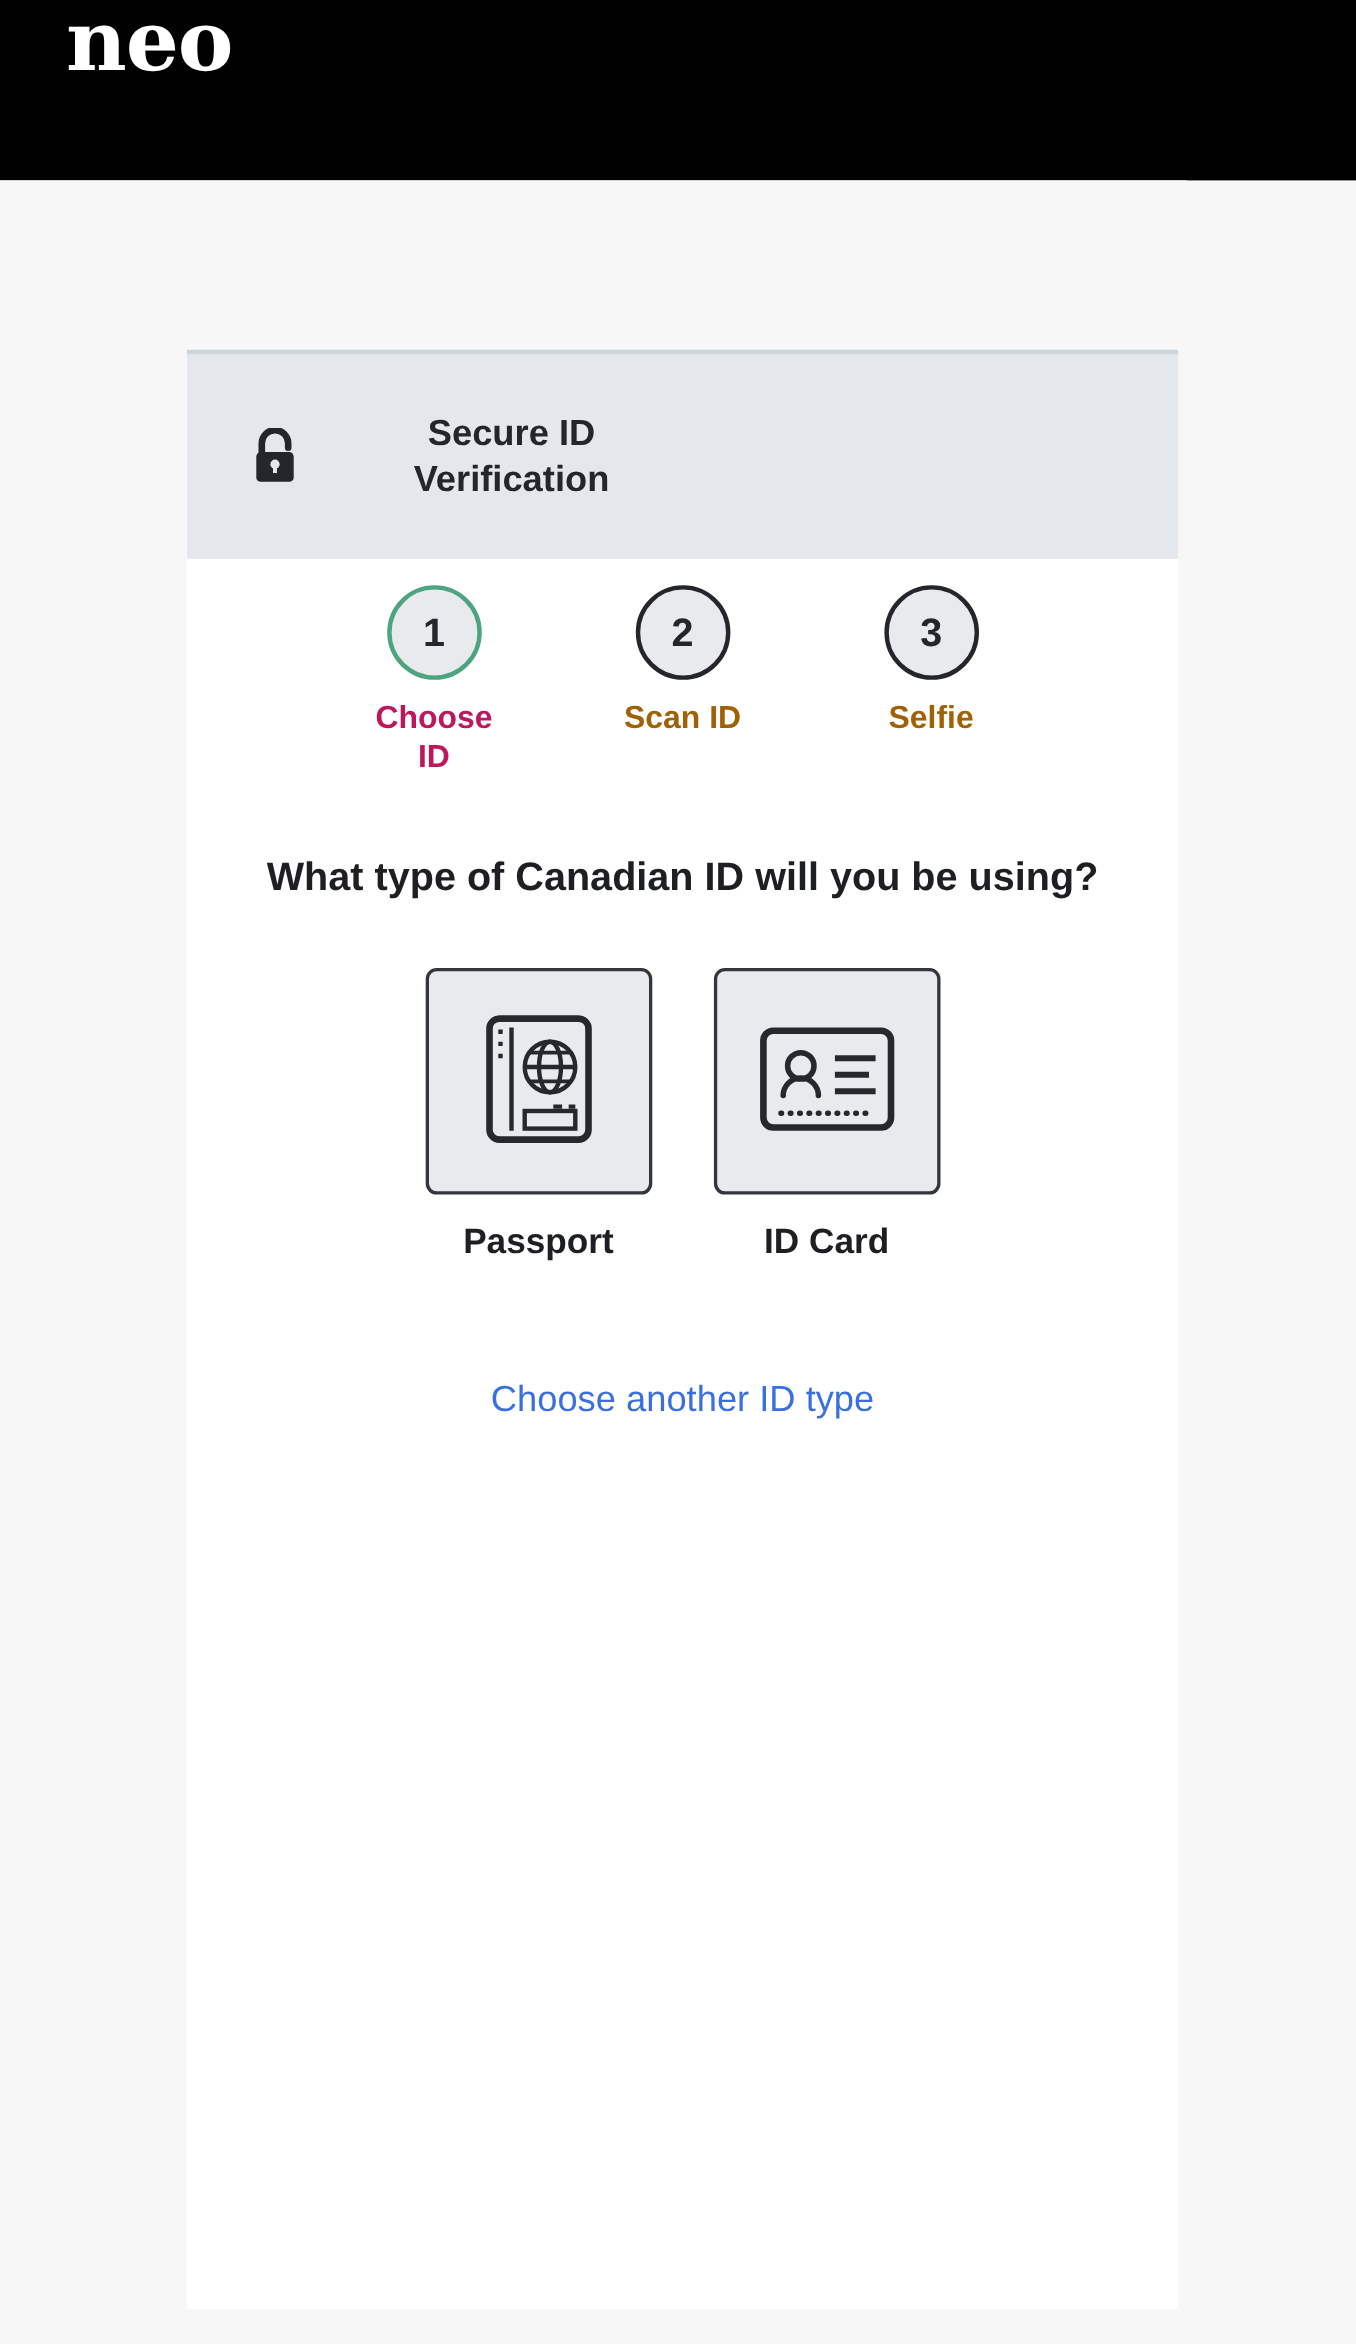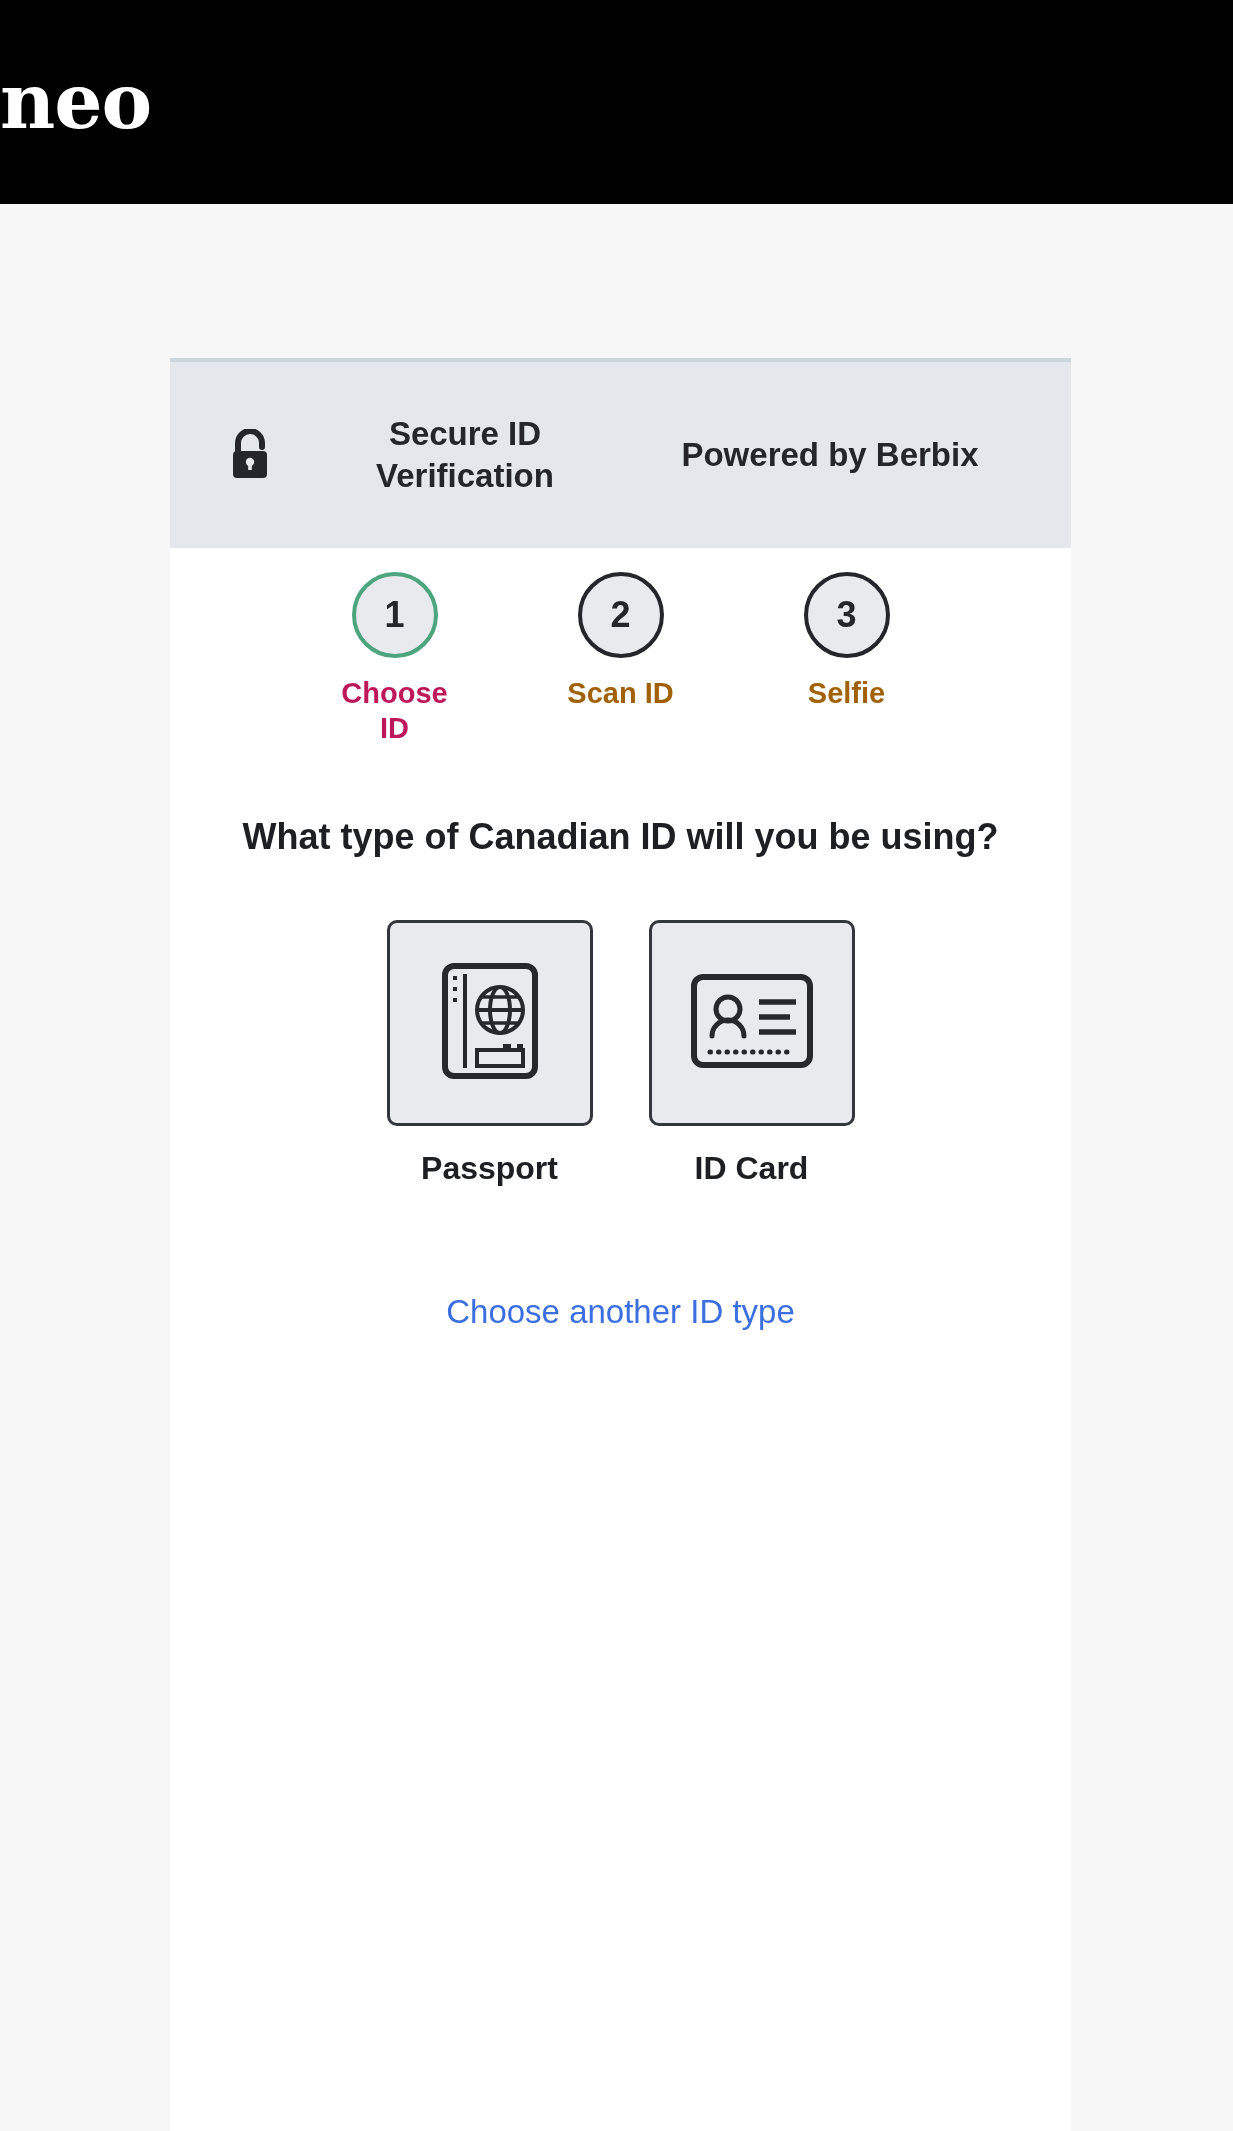--- a/index.html
+++ b/index.html
@@ -11,25 +11,25 @@
     height: 2131px;
     background: #f7f7f8;
     font-family: "Liberation Sans", sans-serif;
     overflow: hidden;
     position: relative;
   }
 
   
   #brand-header {
     width: 1233px;
-    height: 204px;
+    height: 164px;
     background: #000000;
     display: flex;
-    align-items: center;
-    box-sizing: border-box;
+    box-sizing: border-box;
+    padding-left: 60px;
   }
   #brand-logo {
     color: #ffffff;
     font-family: "DejaVu Serif", "Liberation Serif", serif;
     font-size: 76px;
     font-weight: 700;
     letter-spacing: -1px;
     line-height: 1;
     user-select: none;
   }
@@ -218,21 +218,20 @@
     <div id="secure-banner">
       <span id="lock-icon">
         <svg width="46" height="52" viewBox="0 0 46 52" xmlns="http://www.w3.org/2000/svg">
           <path d="M11 22 V14 a12 12 0 0 1 24 0 V18" fill="none" stroke="#24262b" stroke-width="6" stroke-linecap="round"></path>
           <rect x="6" y="22" width="34" height="27" rx="4" fill="#24262b"></rect>
           <circle cx="23" cy="33" r="4.2" fill="#e4e8ec"></circle>
           <rect x="21.2" y="33" width="3.6" height="8" fill="#e4e8ec"></rect>
         </svg>
       </span>
       <div id="secure-title">Secure ID Verification</div>
-      <div id="powered-by">Powered by Berbix</div>
     </div>
 
     <div id="steps">
 
       <div class="step active">
         <div class="step-circle">1</div>
         <div class="step-label">Choose ID</div>
       </div>
 
       <div class="step">

